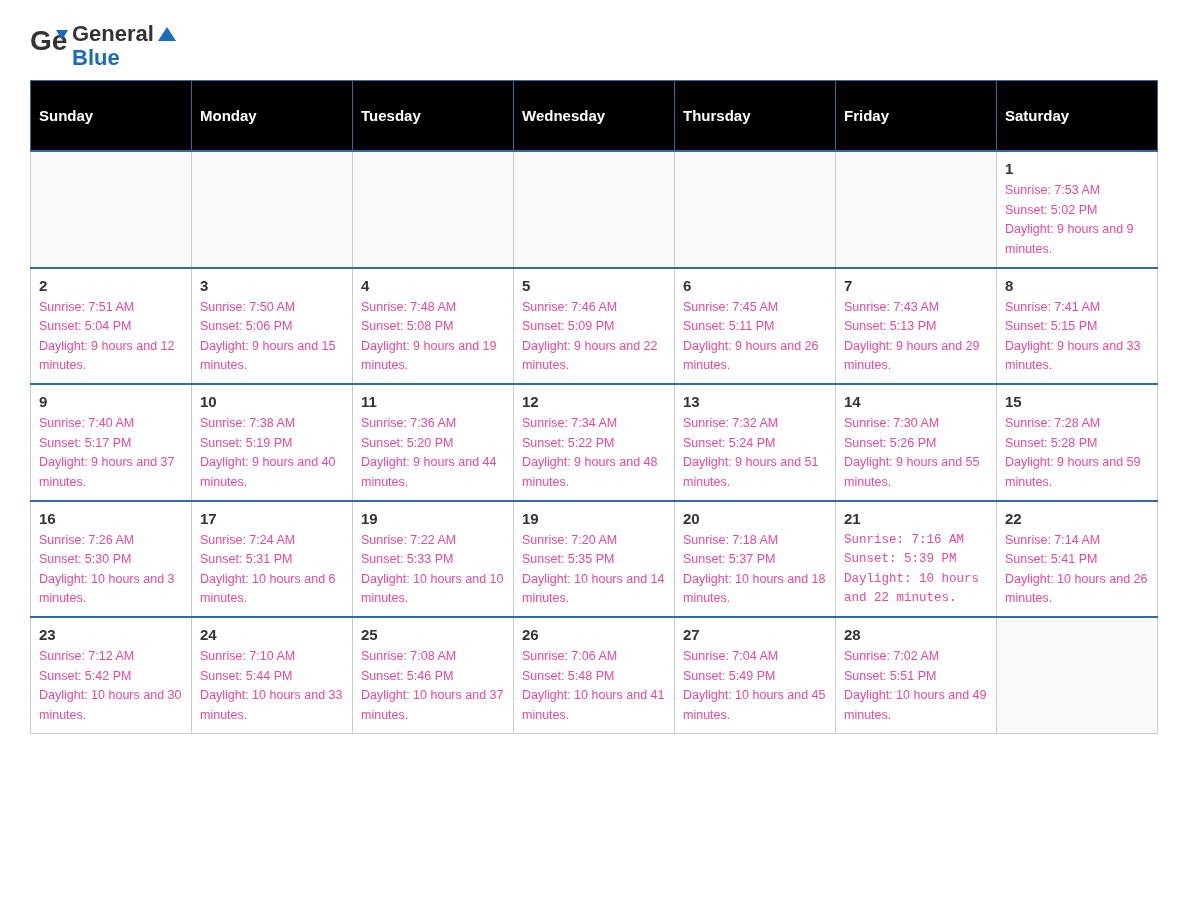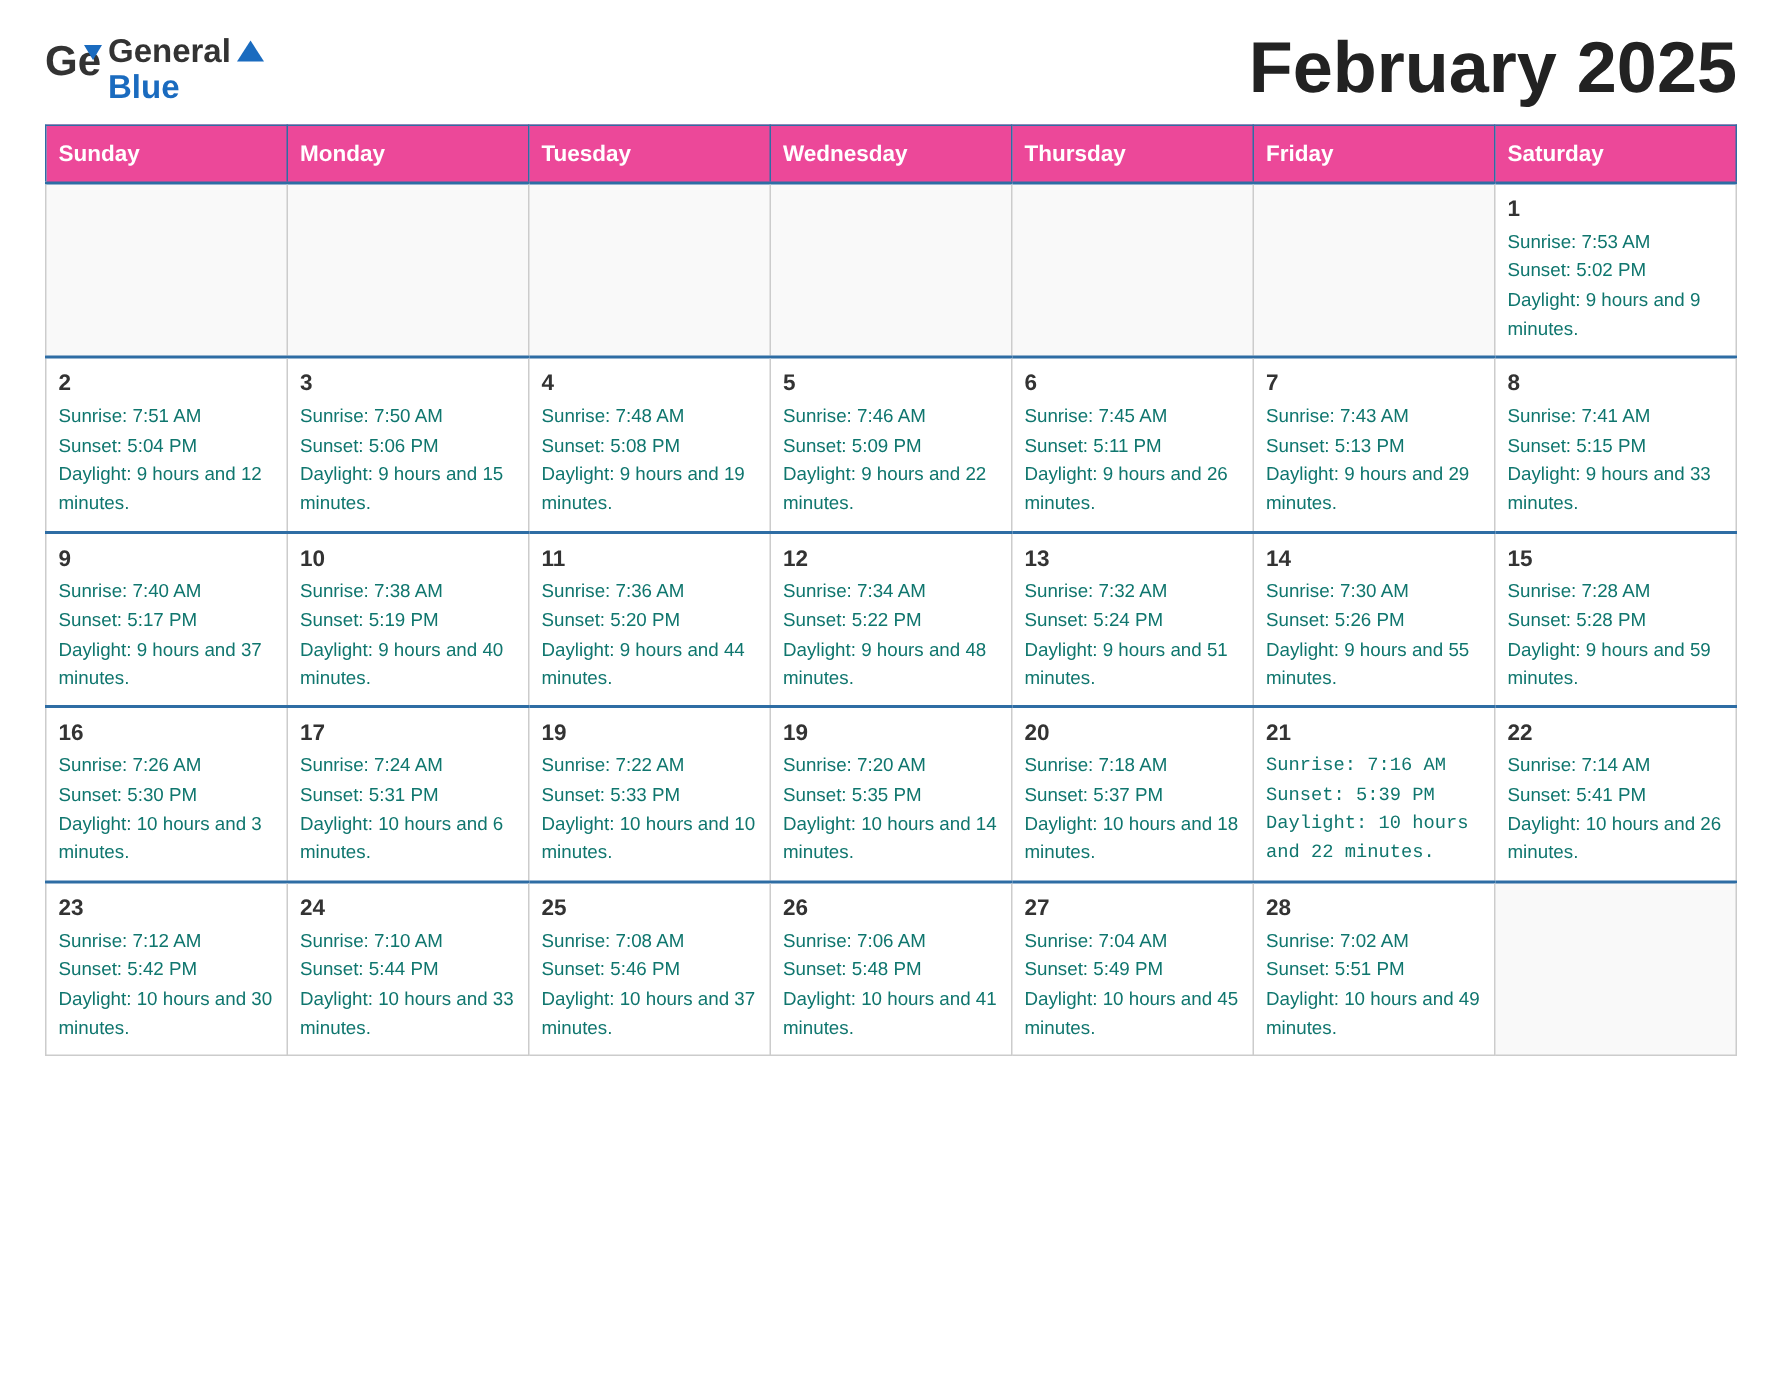--- a/index.html
+++ b/index.html
@@ -44,25 +44,25 @@
       font-size: 20px;
       color: #444;
       margin-top: 4px;
     }
     .calendar {
       width: 100%;
       border-collapse: collapse;
       margin-top: 10px;
     }
     .calendar th {
-      background-color: #ec4899;
+      background-color: #000000;
       color: #fff;
       font-size: 15px;
       font-weight: bold;
-      padding: 10px 8px;
+      padding: 26px 8px;
       text-align: left;
       border: 1px solid #2e6da4;
     }
     .calendar td {
       vertical-align: top;
       padding: 8px;
       border: 1px solid #ccc;
       font-size: 13px;
       color: #333;
       width: 14.28%;
@@ -73,21 +73,21 @@
       background: #f9f9f9;
     }
     .day-number {
       font-size: 15px;
       font-weight: bold;
       margin-bottom: 4px;
     }
     .day-info {
       font-size: 12.5px;
       line-height: 1.55;
-      color: #0f766e;
+      color: #ec4899;
     }
     .week-row td {
       border-top: 2px solid #2e6da4;
     }
   </style>
 </head>
 <body>
 
 <div class="header">
   <div class="logo">
@@ -103,21 +103,20 @@
         <svg width="22" height="22" viewBox="0 0 22 22">
           <polygon points="2,18 20,18 11,4" fill="#1a6bbf"></polygon>
         </svg>
       </div>
       <div>
         <span class="logo-text-blue">Blue</span>
       </div>
     </div>
   </div>
   <div class="title-block">
-    <div class="month-title">February 2025</div>
   </div>
 </div>
 
 <table class="calendar">
   <thead>
     <tr>
       <th>Sunday</th>
       <th>Monday</th>
       <th>Tuesday</th>
       <th>Wednesday</th>

